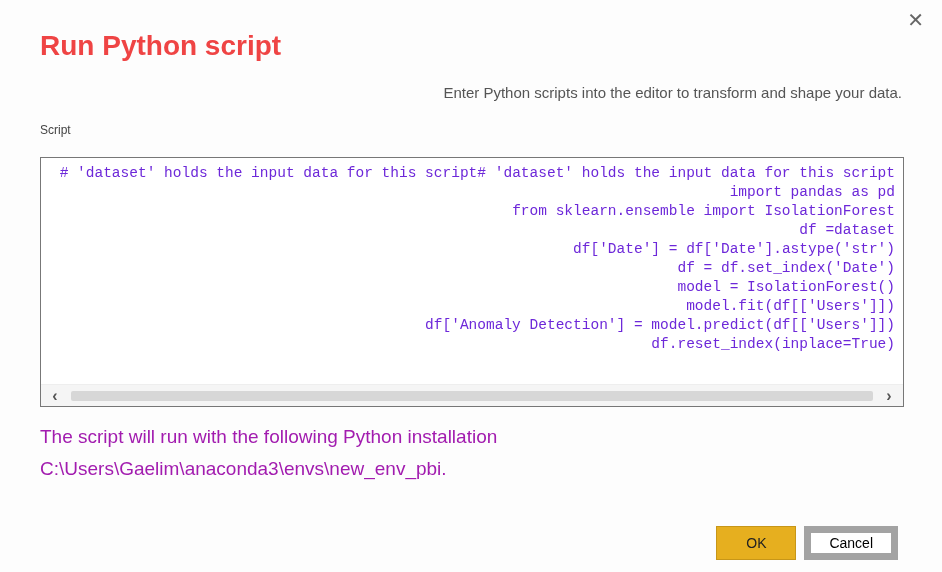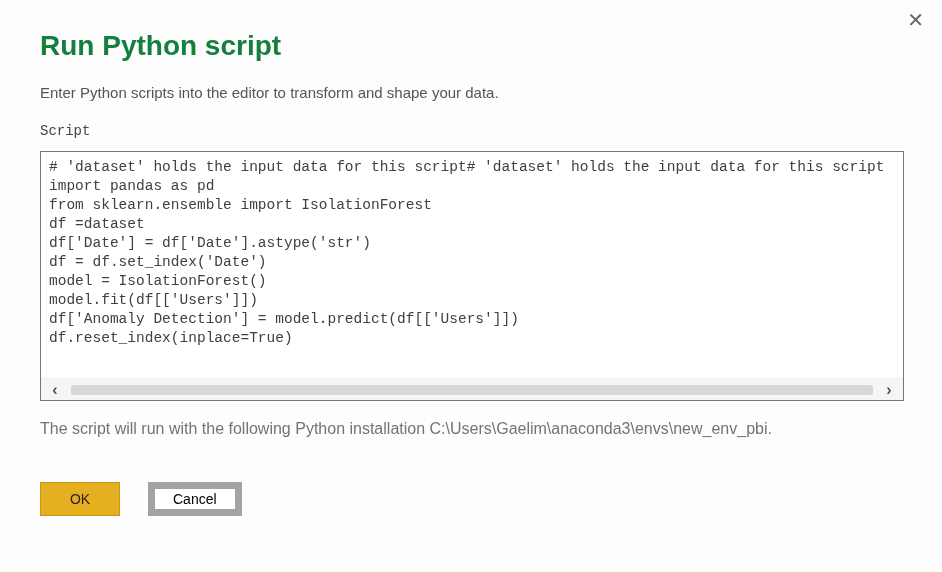--- a/index.html
+++ b/index.html
@@ -24,51 +24,52 @@
       top: 10px;
       right: 18px;
       cursor: pointer;
       color: #666;
       font-size: 20px;
       line-height: 1;
     }
     .dialog-title {
       font-size: 28px;
       font-weight: 600;
-      color: #15803d;
+      color: #ef4444;
       margin-top: 10px;
       margin-bottom: 22px;
     }
     .dialog-subtitle {
       font-size: 15px;
       color: #555;
       margin-bottom: 22px;
+      text-align: right;
     }
     .field-label {
-      font-size: 14px;
+      font-size: 12px;
       color: #444;
-      margin-bottom: 12px;
-      font-family: Liberation Mono, monospace;
+      margin-bottom: 20px;
     }
     .script-box {
       border: 1px solid #777;
       background: #fff;
       width: 864px;
       height: 250px;
       position: relative;
     }
     .script-content {
       padding: 6px 8px;
       font-family: "Consolas", "Courier New", monospace;
       font-size: 14.5px;
       line-height: 19px;
       white-space: pre;
-      color: #404040;
+      color: #6d28d9;
       overflow: hidden;
       height: 220px;
+      text-align: right;
     }
     .hscroll {
       position: absolute;
       bottom: 0;
       left: 0;
       right: 0;
       height: 22px;
       background: #f5f5f5;
       display: flex;
       align-items: center;
@@ -84,29 +85,29 @@
       cursor: pointer;
     }
     .hscroll-track {
       flex: 1;
       height: 10px;
       background: #d7d7d7;
       border-radius: 2px;
       margin: 0 2px;
     }
     .info-text {
-      font-size: 16px;
-      color: #737373;
+      font-size: 19px;
+      color: #a21caf;
       margin-top: 14px;
       line-height: 1.7;
     }
     .button-row {
       display: flex;
-      justify-content: flex-start;
-      gap: 28px;
+      justify-content: flex-end;
+      gap: 8px;
       margin-top: 40px;
       padding-right: 4px;
     }
     .btn {
       min-width: 80px;
       height: 34px;
       padding: 0 18px;
       font-size: 14px;
       border: 7px solid #a3a3a3;
       background: #fff;

